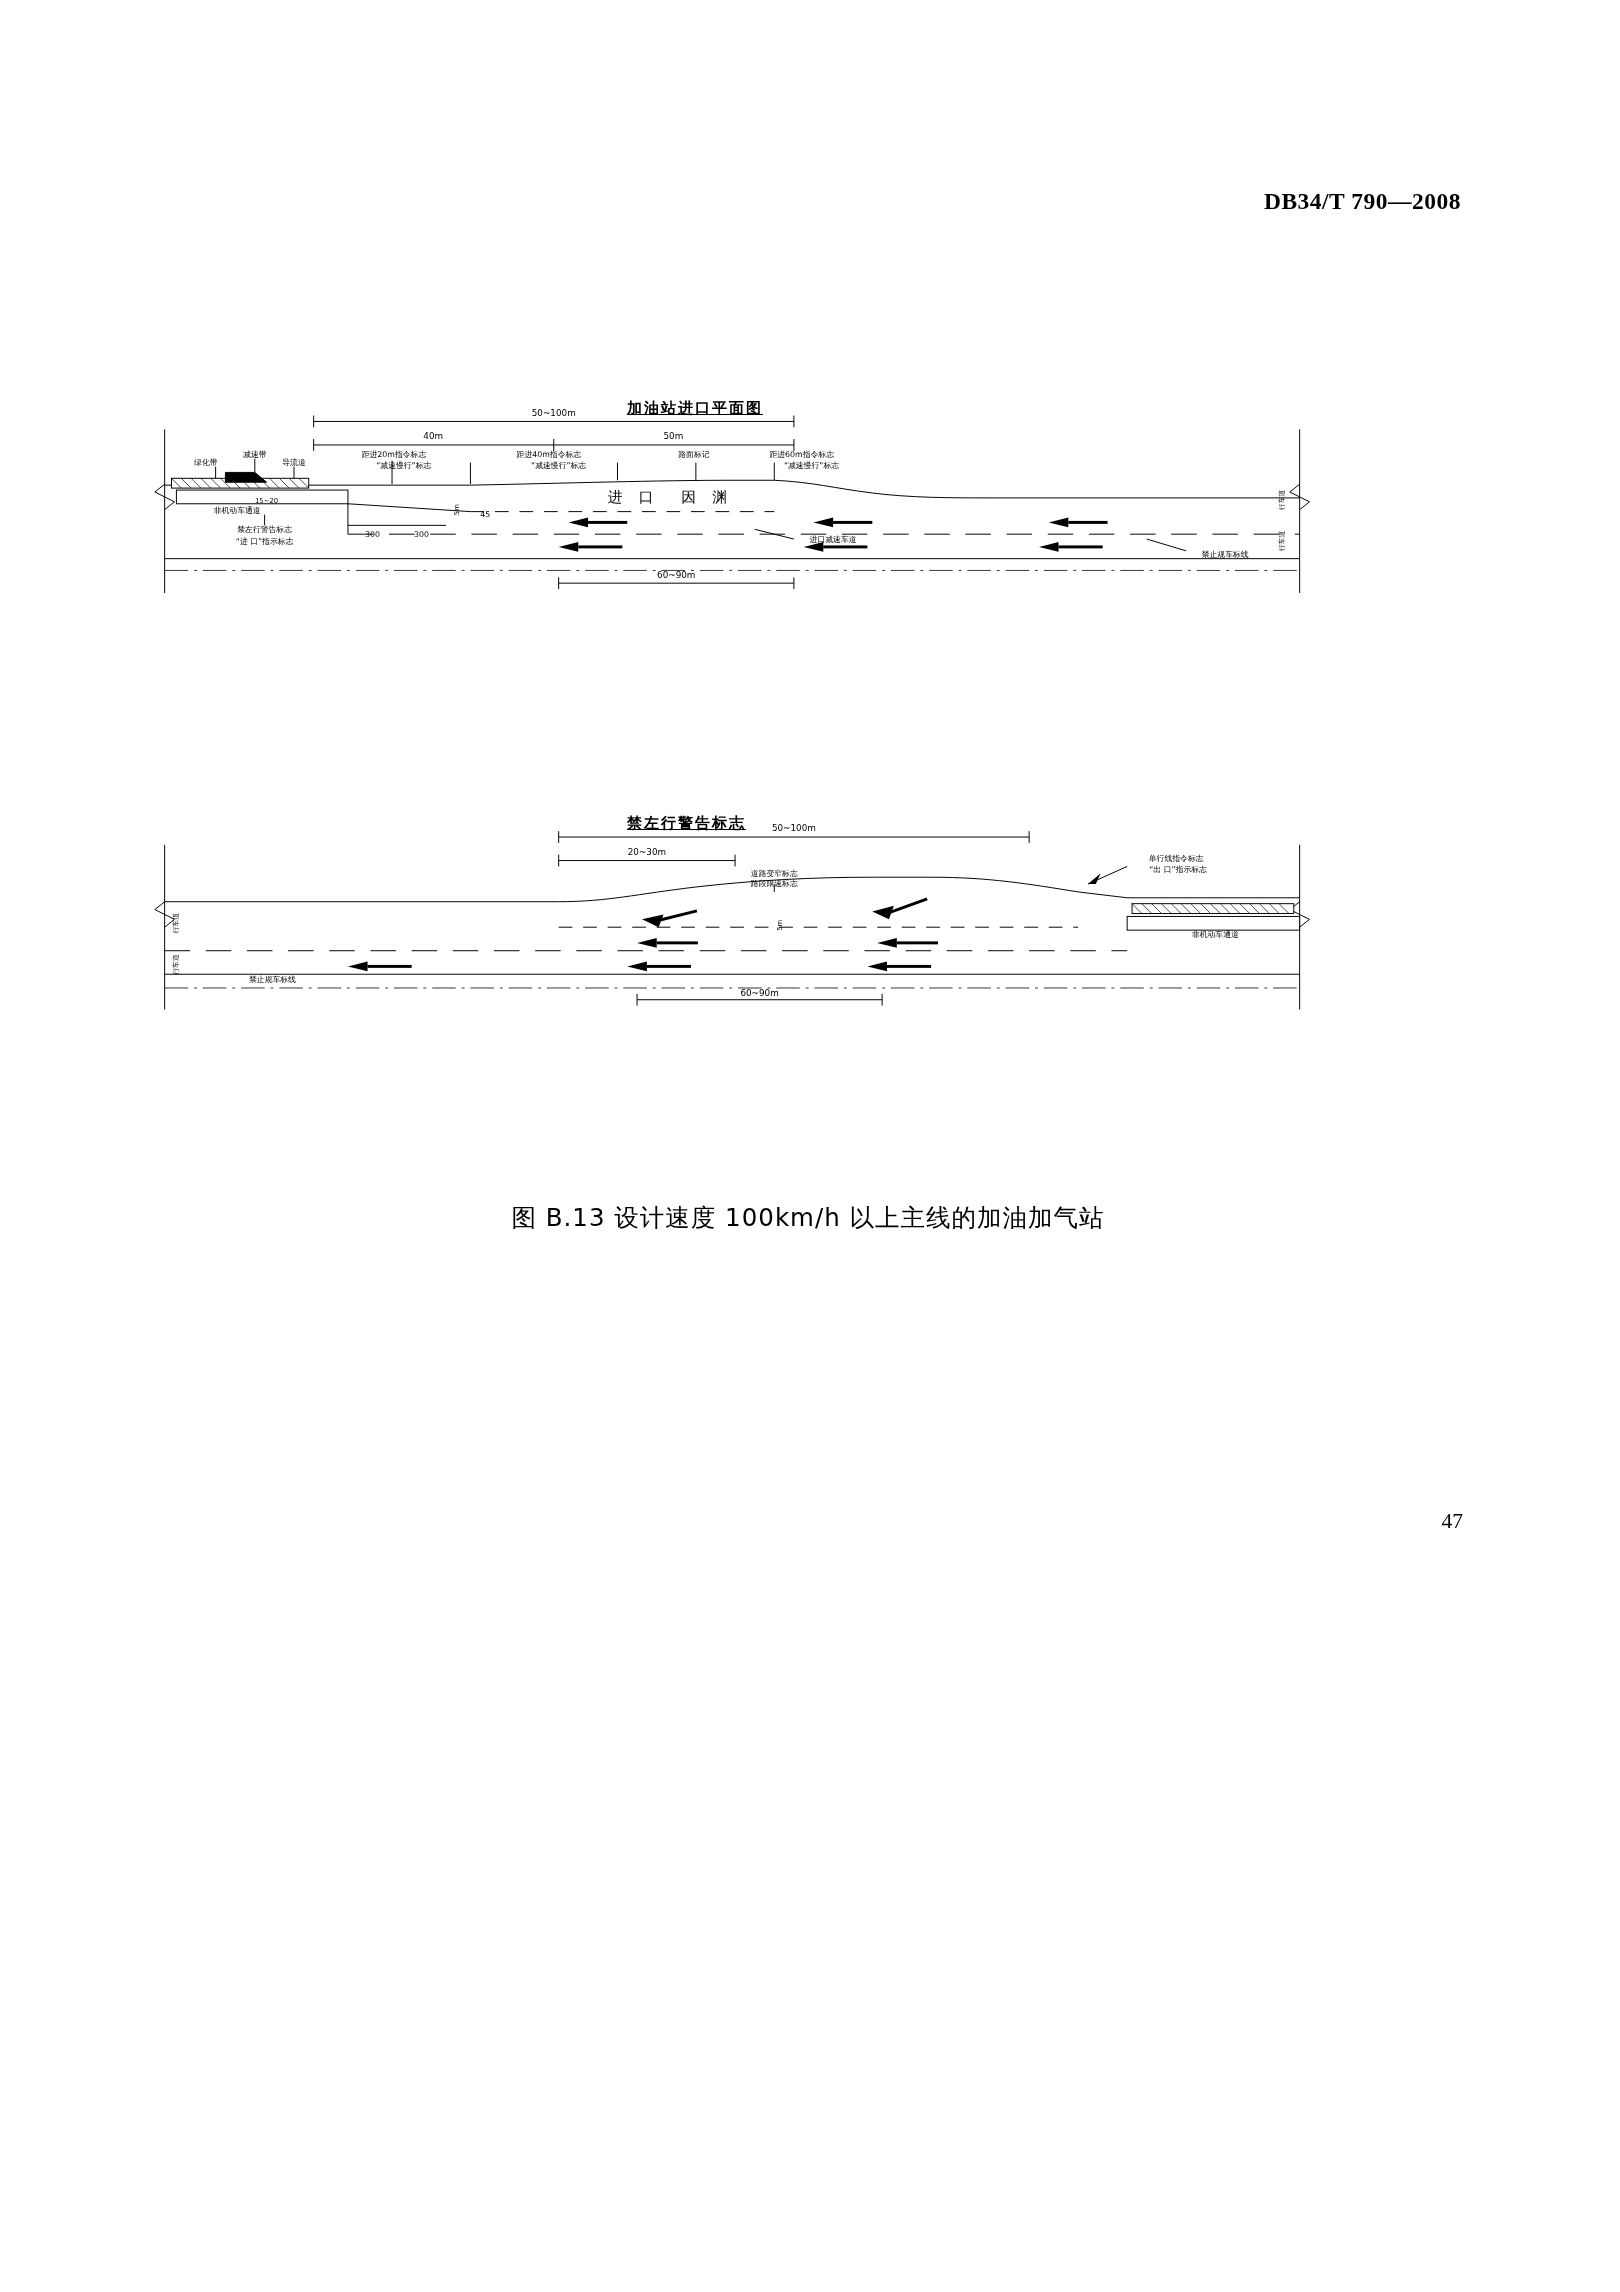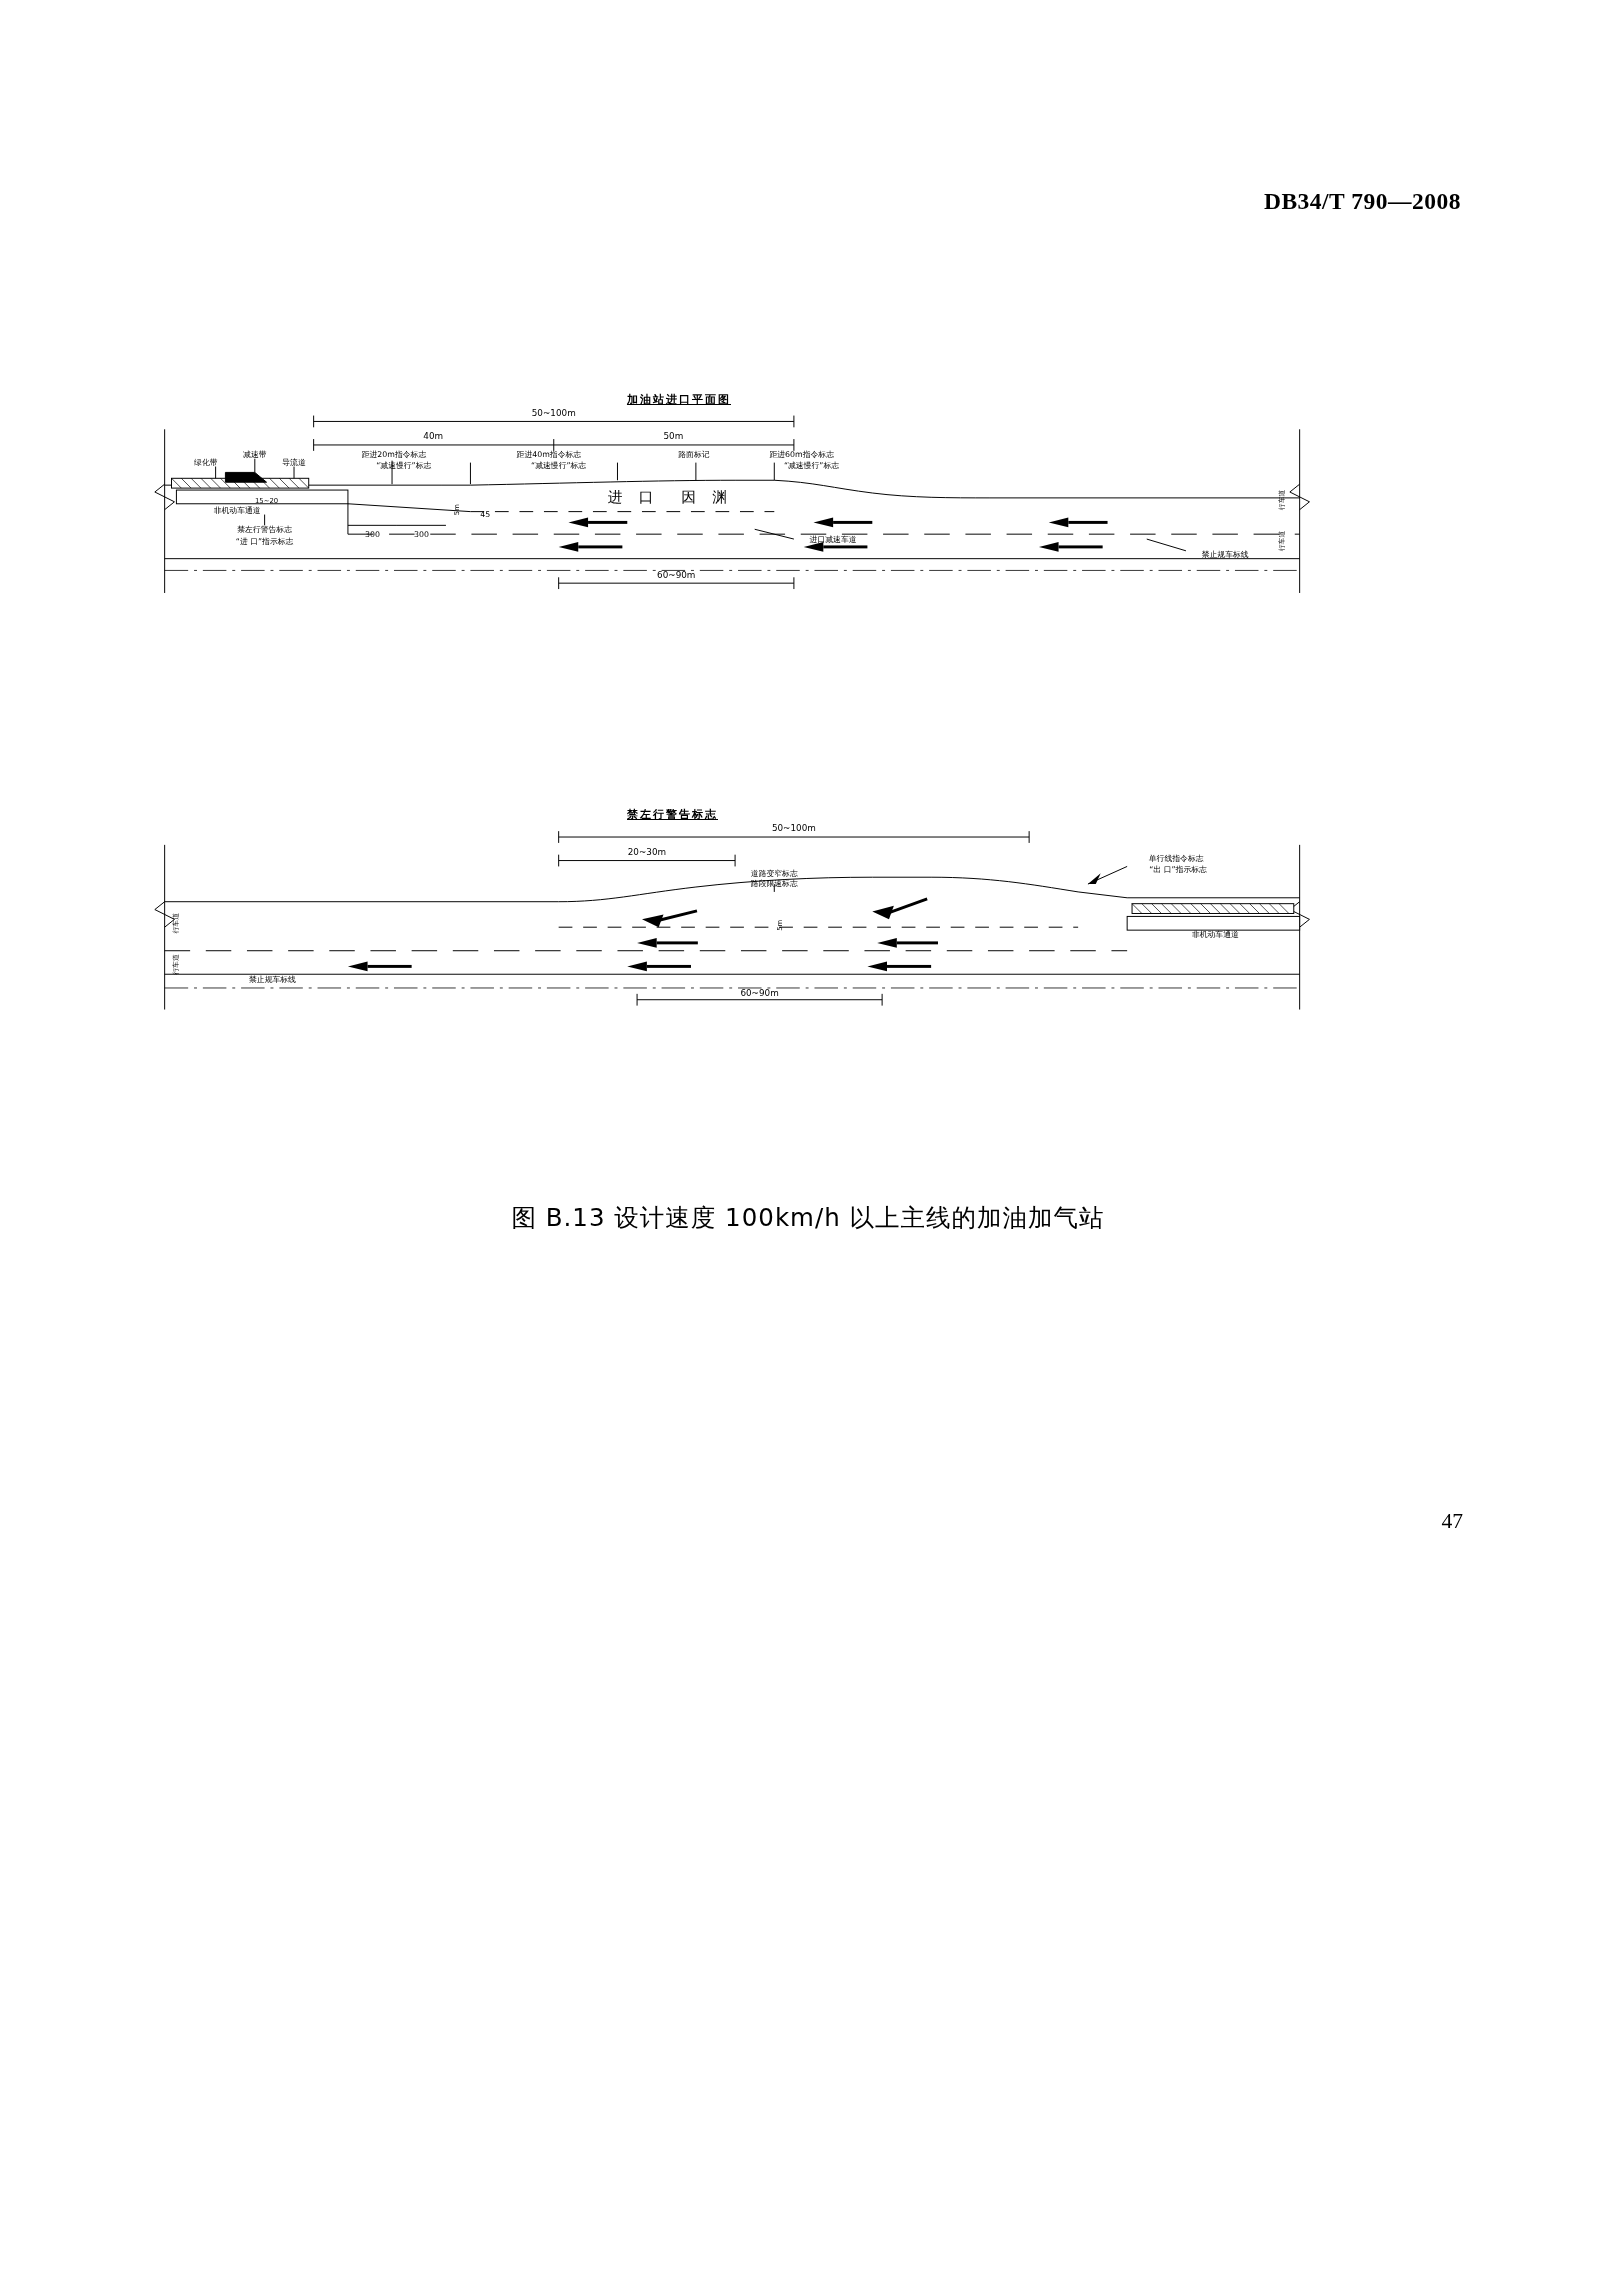--- a/index.html
+++ b/index.html
@@ -58,26 +58,27 @@
   .diagram-wrap {
     position: absolute;
     left: 147px;
     top: 382px;
     width: 1333px;
     height: 814px;
   }
   .svg-holder { position: absolute; left:0; top:0; }
   .title-entrance, .title-exit {
     position: absolute;
-    font-size: 11px;
+    font-size: 15px;
     font-family: "DejaVu Sans", sans-serif;
     font-weight: bold;
     letter-spacing: 2px;
     text-decoration: underline;
     white-space: nowrap;
+    margin-top: 7px;
   }
   .title-entrance { left: 480px; top: 9.8px; }
   .title-exit { left: 480px; top: 425px; }
   text { font-family: "DejaVu Sans", sans-serif; }
 </style>
 </head>
 <body>
 
 <div class="page">
 

